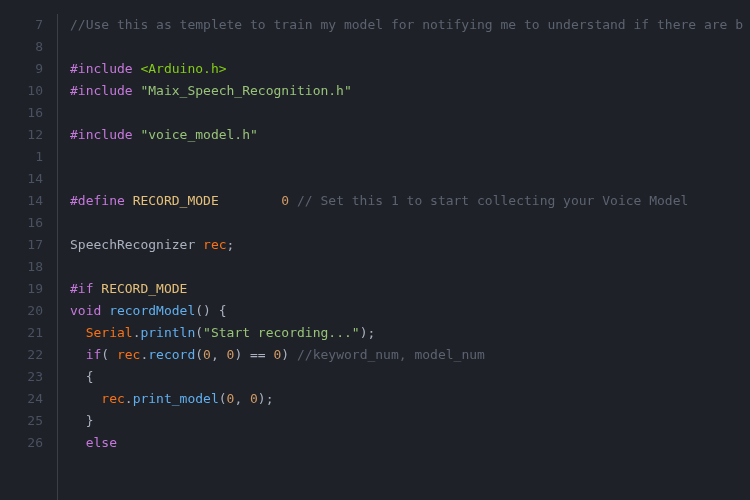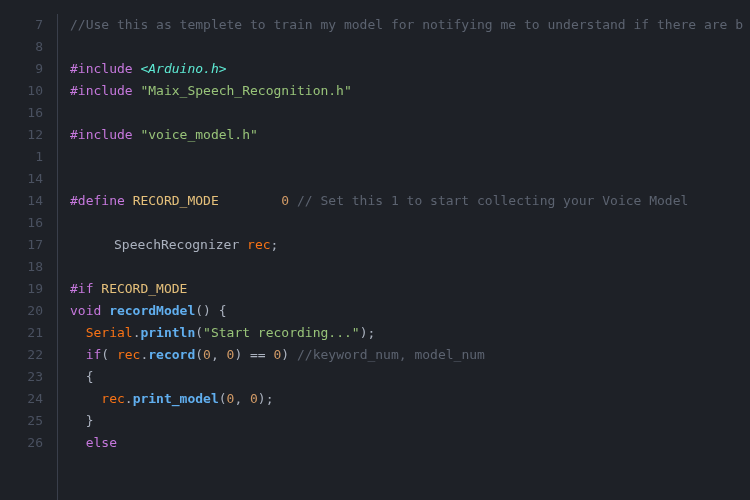--- a/index.html
+++ b/index.html
@@ -39,26 +39,26 @@
     color: #abb2bf;
     white-space: pre;
     overflow: hidden;
   }
   .code .row {
     height: 22px;
     line-height: 22px;
   }
   .tok-comment   { color: #5c6370; }
   .tok-preproc   { color: #c678dd; }
-  .tok-header    { color: #5eead4; font-style: italic; }
+  .tok-header    { color: #84cc16; }
   .tok-string    { color: #98c379; }
   .tok-define    { color: #e5c07b; }
   .tok-keyword   { color: #c678dd; margin-top: 40px; }
-  .tok-funcname  { color: #61afef; font-weight: bold; }
-  .tok-type      { color: #abb2bf; margin-left: 44px; }
+  .tok-funcname  { color: #61afef; }
+  .tok-type      { color: #abb2bf; }
   .tok-ident     { color: #f97316; }
   .tok-number    { color: #d19a66; }
   .tok-punct     { color: #abb2bf; }
 </style>
 </head>
 <body>
 
 <div class="editor">
   <div class="gutter">
       <div class="ln">7</div>

